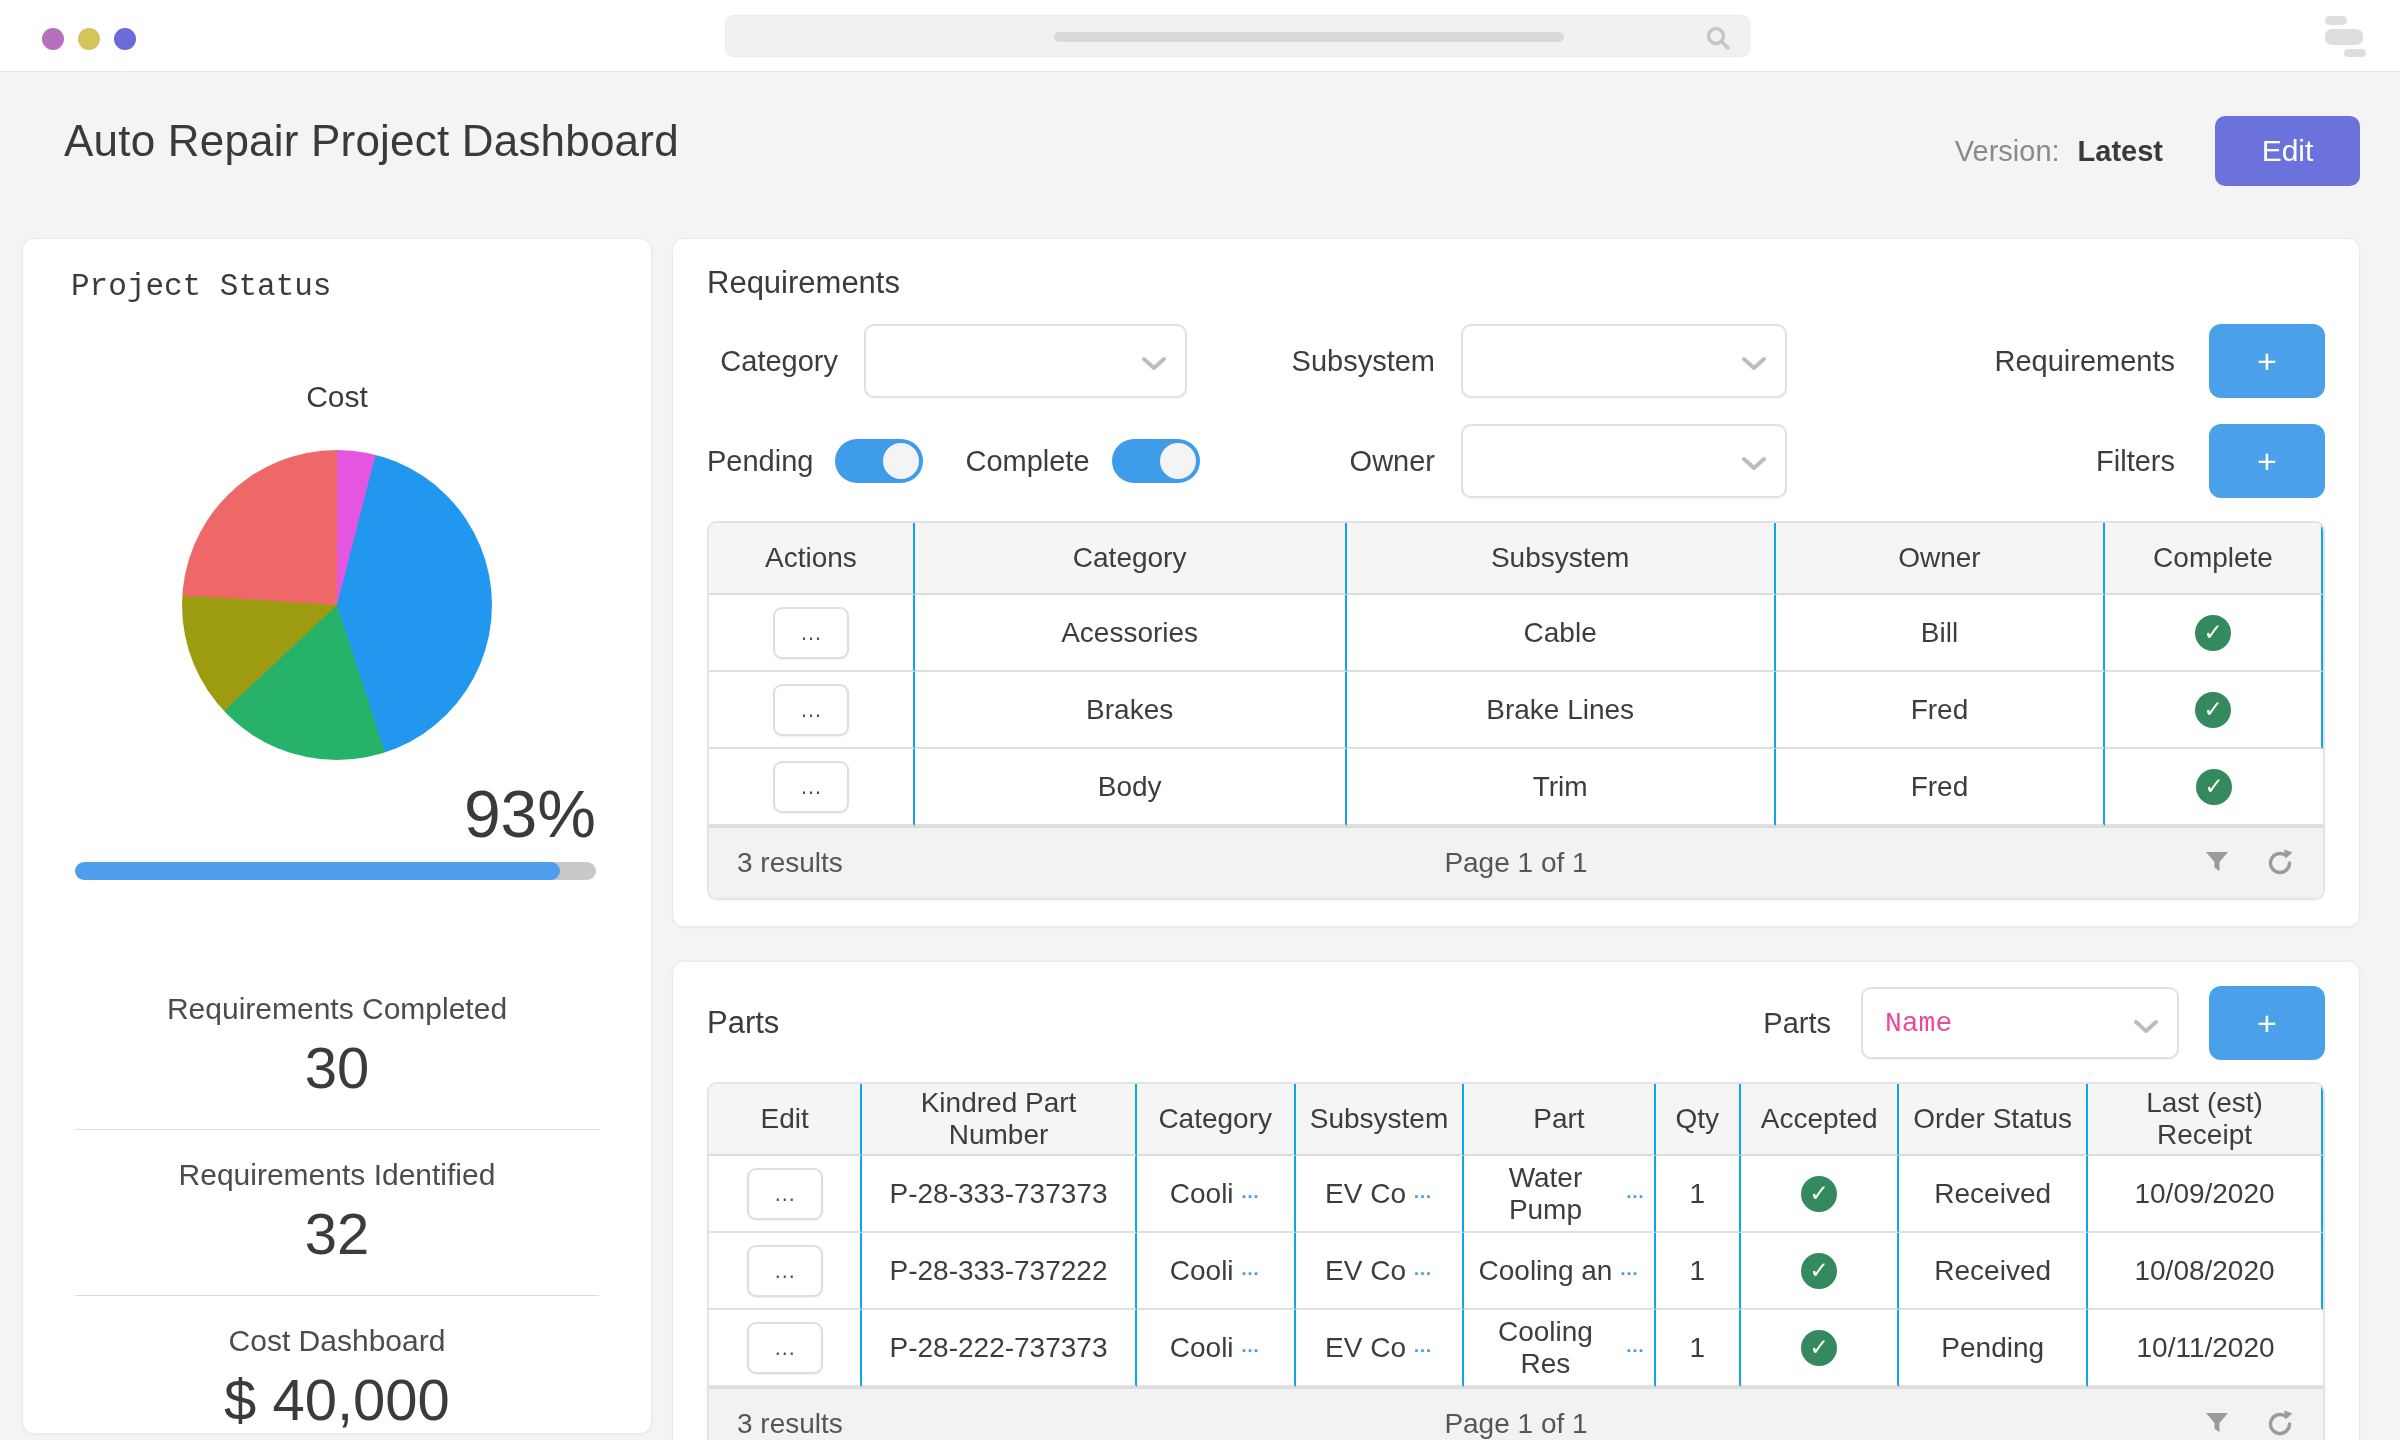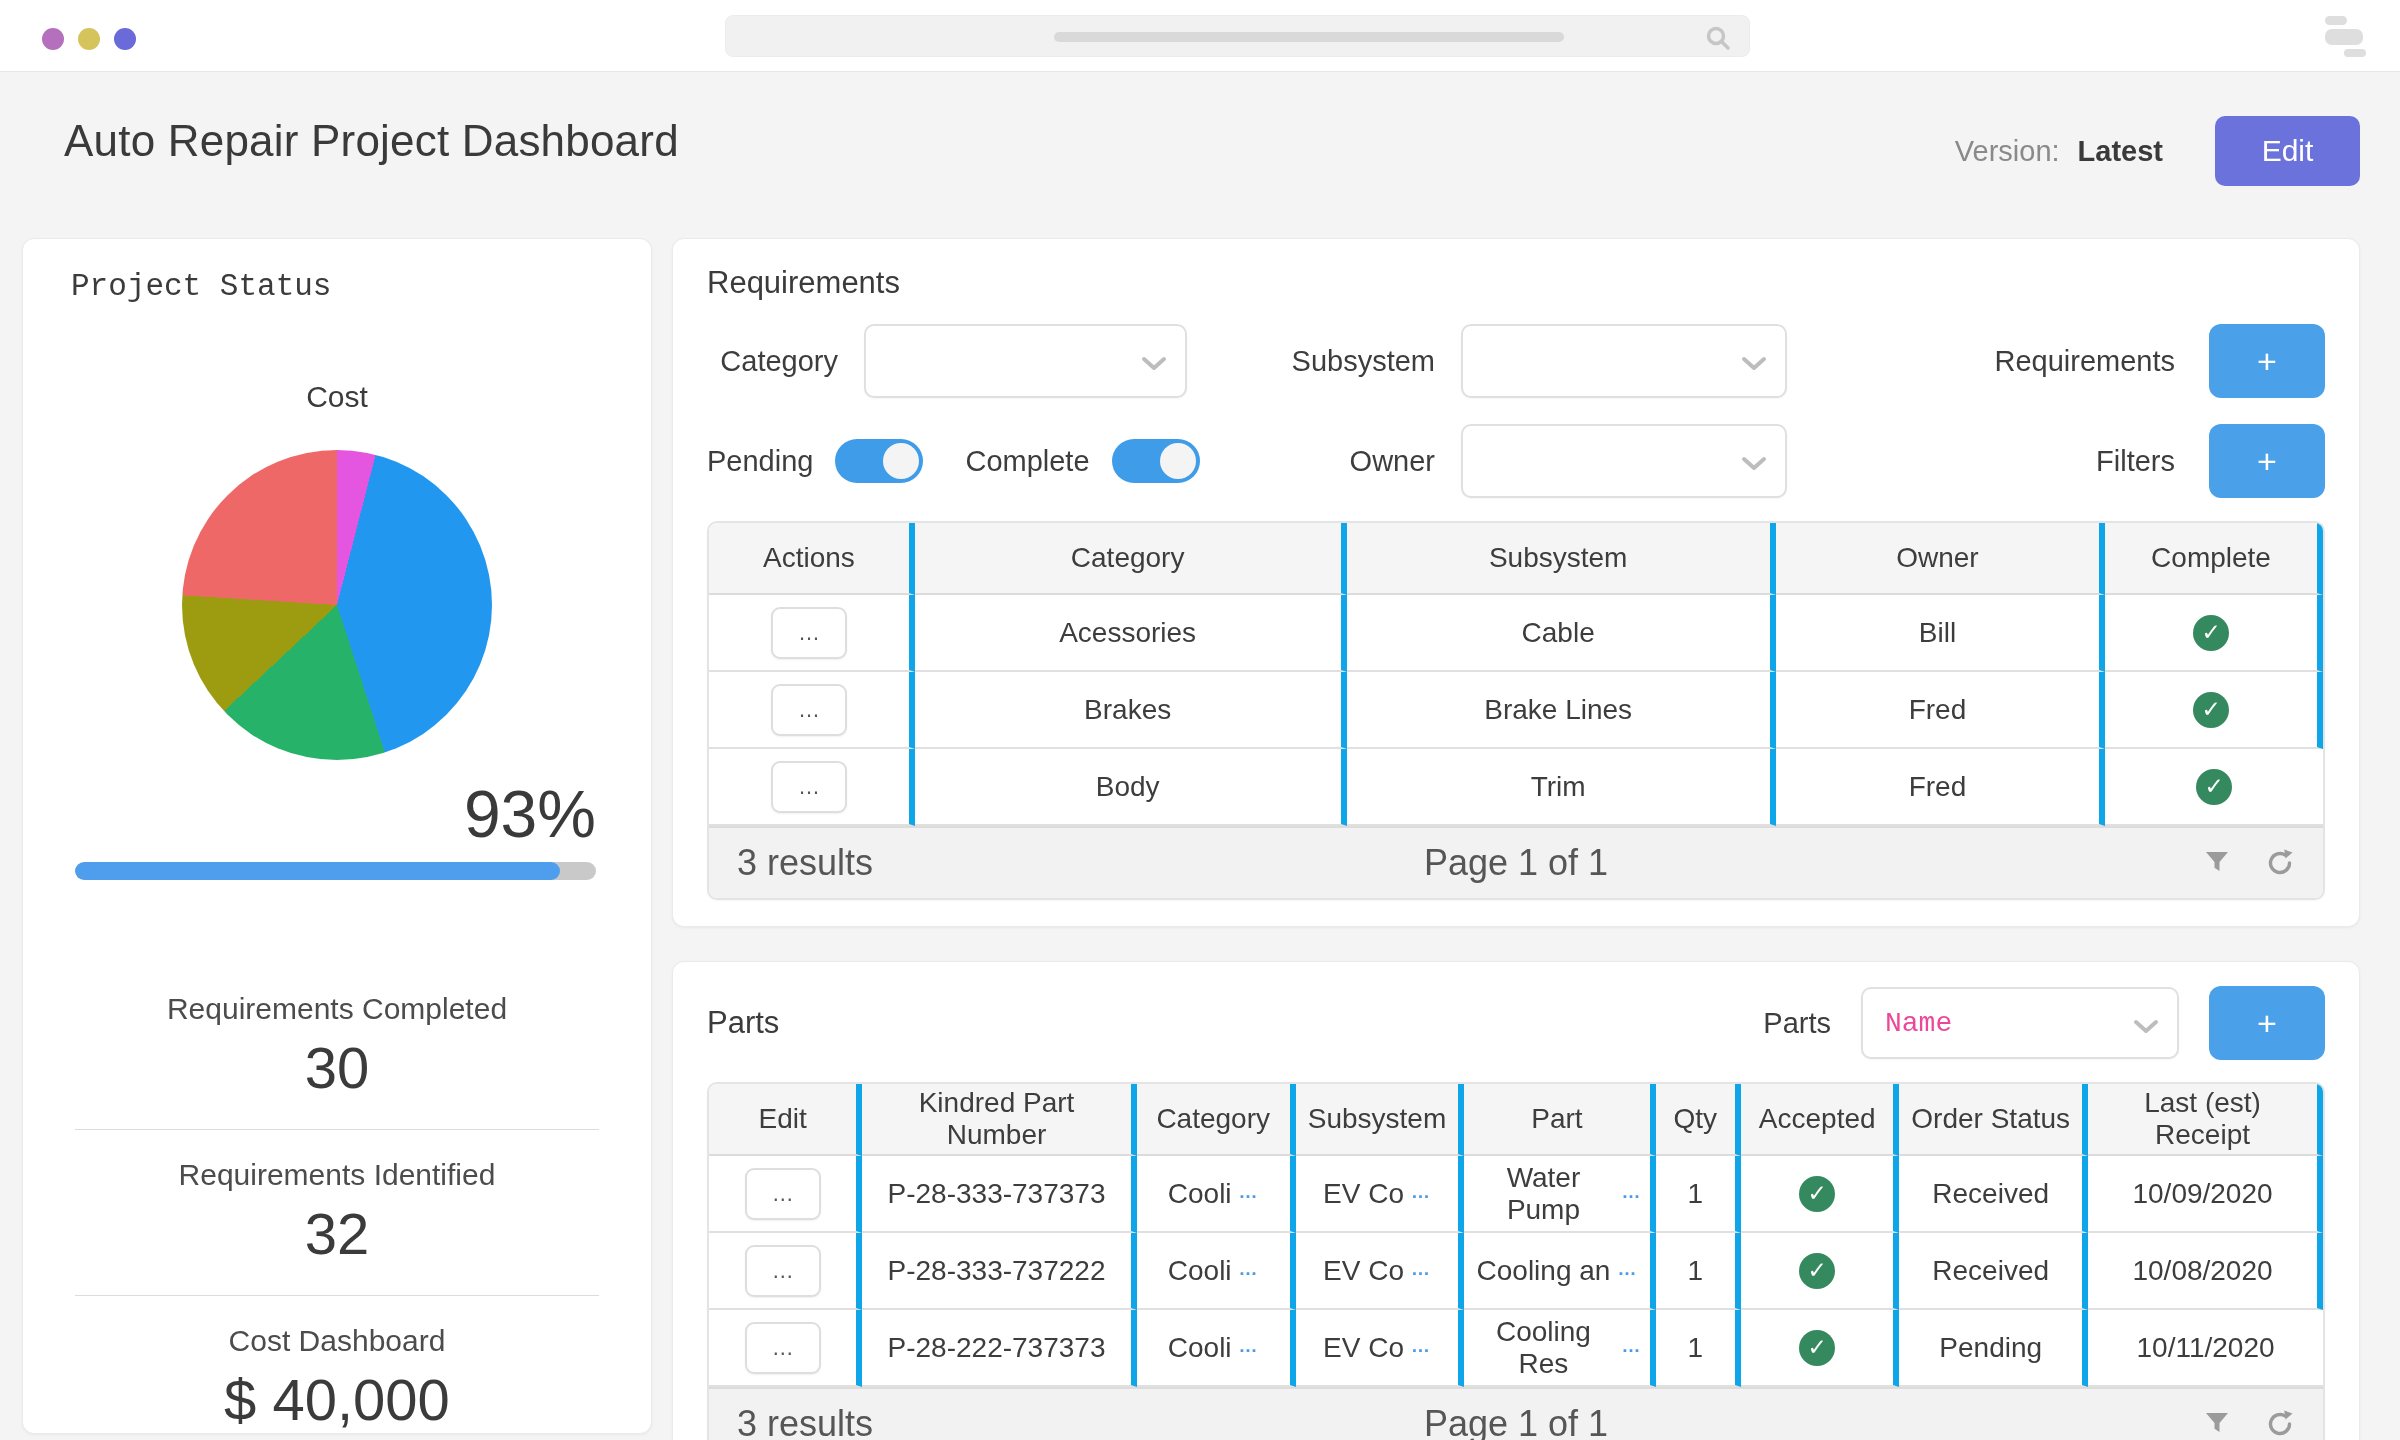--- a/index.html
+++ b/index.html
@@ -65,31 +65,31 @@
   .tgl-group { display:flex; align-items:center; gap:22px; margin-right:42px; }
   .toggle { position:relative; width:88px; height:44px; border-radius:22px; cursor:pointer; flex:none; }
   .toggle .knob { position:absolute; top:4px; right:4px; width:36px; height:36px; border-radius:50%; background:#f4f4f4; }
   
   .tbl { margin-top:22px; border:2px solid #e4e4e4; border-radius:10px; overflow:hidden;
     box-shadow:0 1px 2px rgba(0,0,0,0.04); }
   .tgrid { display:grid; }
   .req-grid { grid-template-columns:12.75% 26.75% 26.6% 20.4% 13.5%; }
   .parts-grid { grid-template-columns:9.5% 17% 9.85% 10.45% 11.85% 5.3% 9.8% 11.7% 14.55%; }
   .cell { display:flex; align-items:center; justify-content:center; font-size:28px; color:#3d3d3d;
-    border-right:6px solid #0ea5e9; padding:0 8px; text-align:center; }
+    border-right:2px solid #0ea5e9; padding:0 8px; text-align:center; }
   .cell:last-child, .cell.lastcol { border-right:none; }
   .hcell { background:#f5f5f6; height:72px; font-weight:500; border-bottom:2px solid #dcdcdc; }
   .bcell { height:77px; background:#fff; border-bottom:2px solid #e0e0e0; }
   .dots-btn { width:76px; height:52px; background:#fff; border:2px solid #dedede; border-radius:9px;
     box-shadow:0 1px 2px rgba(0,0,0,0.06); font-size:22px; color:#555; cursor:pointer; font-family:inherit; line-height:10px; }
   .check { width:36px; height:36px; border-radius:50%; color:#fff; font-size:23px;
     display:flex; align-items:center; justify-content:center; font-weight:700; }
   .trunc { font-size:19px; font-weight:700; margin-left:7px; letter-spacing:1px; position:relative; top:-2px; }
   .tfoot { display:flex; align-items:center; height:72px; background:#f2f2f2; border-top:2px solid #dcdcdc;
-    padding:0 28px; position:relative; font-size:36px; color:#565656; }
+    padding:0 28px; position:relative; font-size:28px; color:#565656; }
   .tfoot .pg { position:absolute; left:0; right:0; text-align:center; }
   .tfoot .ficons { margin-left:auto; display:flex; gap:34px; z-index:1; }
   .ficons svg { cursor:pointer; }
   
   .parts-top { display:flex; align-items:center; }
   .parts-right { margin-left:auto; display:flex; align-items:center; gap:30px; }
   .parts-right .select { width:318px; height:72px; }
 </style>
 </head>
 <body>

